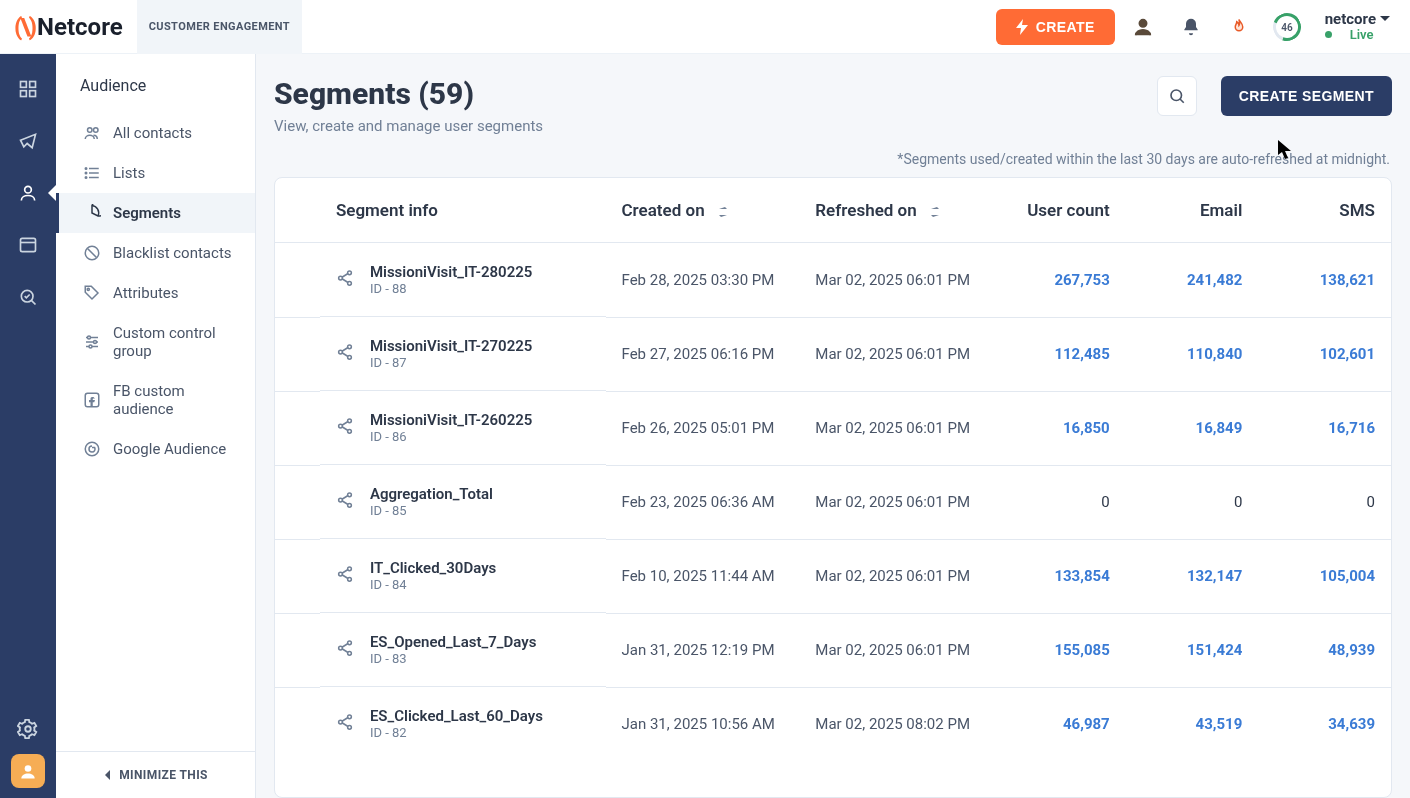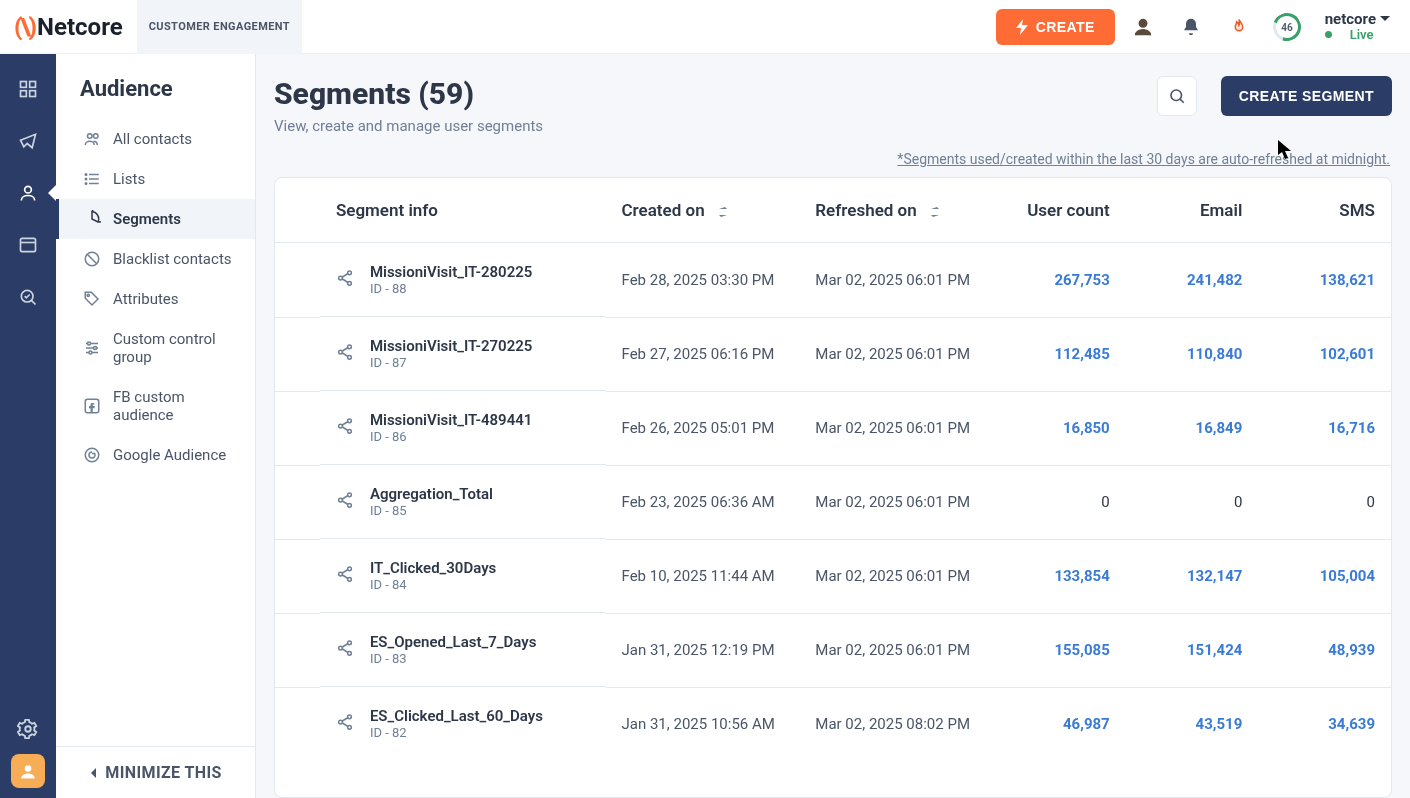--- a/index.html
+++ b/index.html
@@ -141,42 +141,42 @@
 
   
   .sidepanel {
     width: 200px;
     background:#fff;
     border-right:1px solid var(--border);
     display:flex;flex-direction:column;
     position:relative;
   }
   .sidepanel h2 {
-    font-size:22px;font-weight:700;margin:22px 0 18px 24px;color:var(--text-dark);
+    font-size:16px;font-weight:400;margin:22px 0 18px 24px;color:var(--text-dark);
   }
   .sp-item {
     display:flex;align-items:center;gap:12px;
     padding:11px 10px 11px 24px;
     font-size:15px;color:var(--text-mid);
     cursor:pointer;
     border-left:3px solid transparent;
   }
   .sp-item.active {
     background:#f1f5f9;
     color:var(--text-dark);
     font-weight:600;
     border-left-color:var(--navy);
   }
   .sp-icon { width:18px;height:18px;flex:none;color:var(--text-light);}
   .sp-item.active .sp-icon { color:var(--text-dark); }
   .minimize {
     margin-top:auto;
     padding:16px 0;
     text-align:right;
-    font-size:16px;
+    font-size:12px;
     font-weight:700;
     letter-spacing:.4px;
     color:var(--text-mid);
     cursor:pointer;
     display:flex;align-items:center;justify-content:center;gap:6px;
     border-top:1px solid var(--border);
   }
 
   
   .main {
@@ -193,21 +193,21 @@
   .search-btn {
     width:40px;height:40px;border:1px solid var(--border);background:#fff;border-radius:6px;
     display:flex;align-items:center;justify-content:center;cursor:pointer;color:var(--text-mid);
   }
   .btn-create-segment {
     background:var(--navy);color:#fff;border:none;border-radius:6px;
     padding:12px 18px;font-size:14px;font-weight:700;letter-spacing:.4px;cursor:pointer;
     margin-left:12px;
   }
   .note {
-    text-align:right;font-size:14px;color:var(--text-light);margin:16px 2px 10px;text-decoration:underline;
+    text-align:right;font-size:14px;color:var(--text-light);margin:16px 2px 10px;
   }
 
   
   .tablewrap {
     background:#fff;border:1px solid var(--border);border-radius:8px;
     overflow:hidden;flex:1;
   }
   table { width:100%;border-collapse:collapse;}
   thead th {
     text-align:left;font-size:17px;font-weight:600;color:var(--text-dark);
@@ -523,21 +523,21 @@
               <td></td>
               <td class="seg">
                 <span class="share-ic"><svg width="18" height="18" viewBox="0 0 24 24" fill="none" stroke="currentColor" stroke-width="2">
                     <circle cx="18" cy="5" r="2.5"></circle>
                     <circle cx="6" cy="12" r="2.5"></circle>
                     <circle cx="18" cy="19" r="2.5"></circle>
                     <line x1="8" y1="11" x2="16" y2="6"></line>
                     <line x1="8" y1="13" x2="16" y2="18"></line>
                   </svg></span>
                 <div>
-                  <div class="seg-name">MissioniVisit_IT-489441</div>
+                  <div class="seg-name">MissioniVisit_IT-260225</div>
                   <div class="seg-id">ID - 86</div>
                 </div>
               </td>
               <td class="dt">Feb 26, 2025 05:01 PM</td>
               <td class="dt">Mar 02, 2025 06:01 PM</td>
               <td class="num"><span class="link">16,850</span></td>
               <td class="num"><span class="link">16,849</span></td>
               <td class="num"><span class="link">16,716</span></td>
             </tr>
             <tr>

